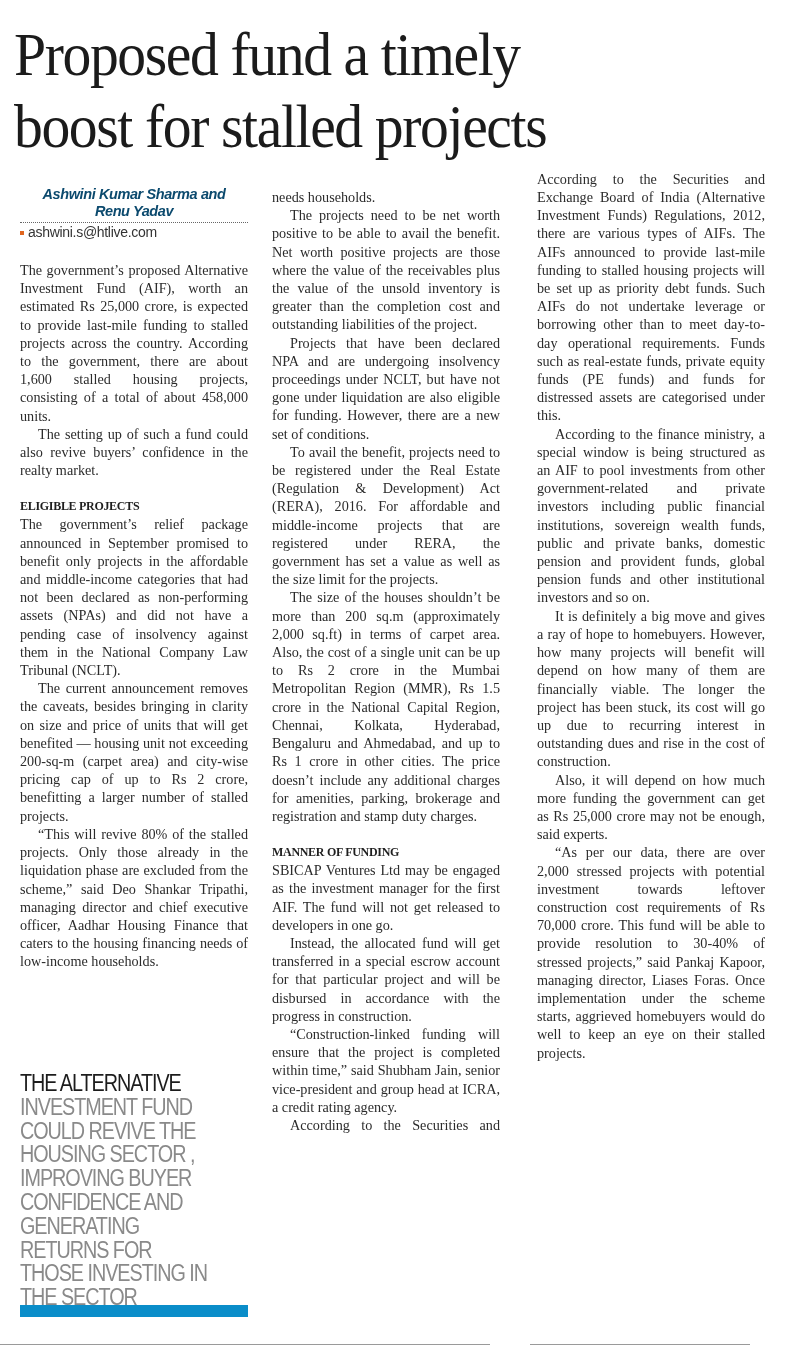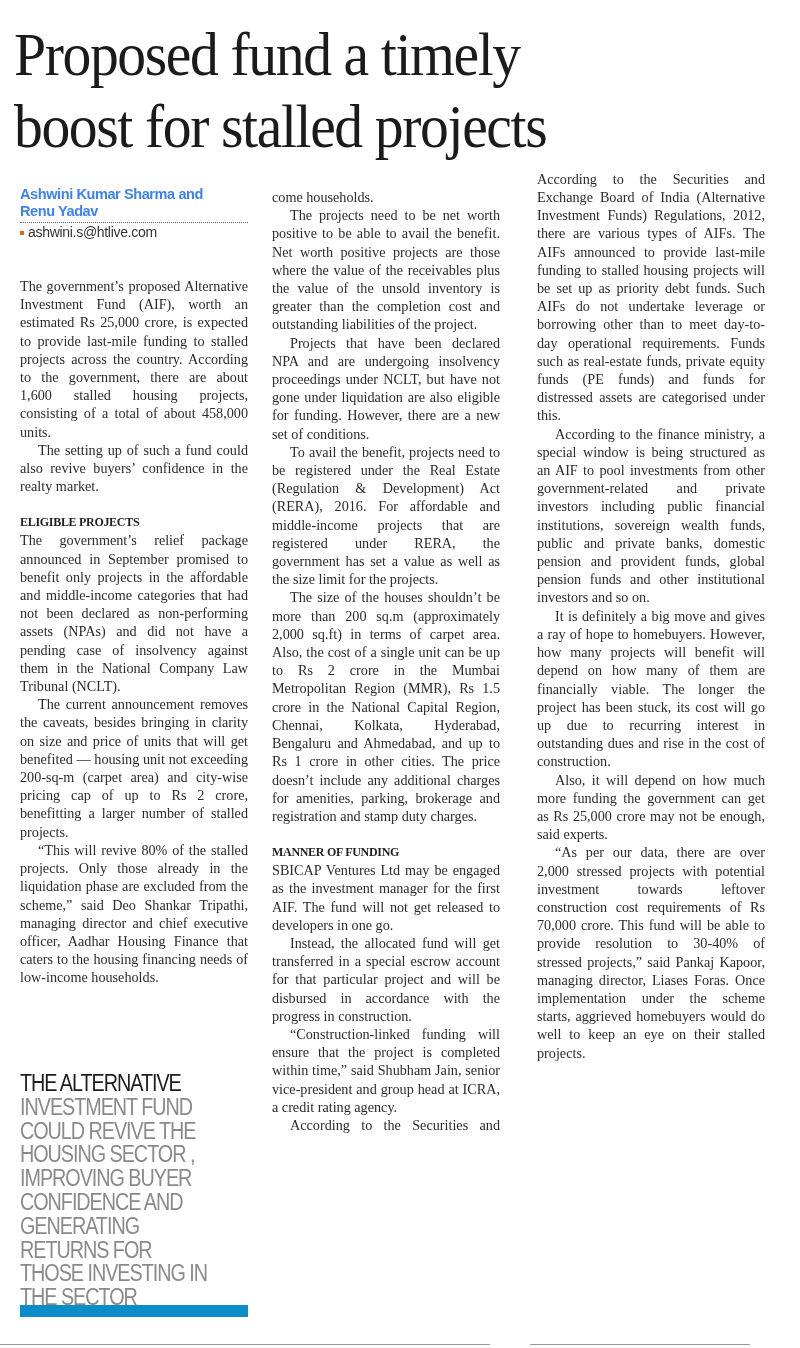--- a/index.html
+++ b/index.html
@@ -16,32 +16,32 @@
     position: absolute; top: 186px; width: 228px;
     font-family: "Liberation Serif", "DejaVu Serif", serif;
     font-size: 14.2px; line-height: 18.2px; color: #2b2b2b;
     text-align: justify; hyphens: manual;
   }
   .col1 { left: 20px; }
   .col2 { left: 272px; top: 188px; }
   .col3 { left: 537px; top: 188px; }
   .byline-name {
     font-family: "Liberation Sans", "DejaVu Sans", sans-serif;
-    font-weight: bold; font-size: 14.5px; line-height: 17px; color: #3b82f6;
-    letter-spacing: -0.4px; text-align: left;
+    font-weight: bold; font-size: 14.5px; line-height: 17px; color: #0c4a6e;
+    letter-spacing: -0.4px; text-align: center; font-style: italic;
   }
   .byline-rule { border-bottom: 1px dotted #666; margin: 2px 0 3px 0; }
   .byline-email {
     font-family: "Liberation Sans", "DejaVu Sans", sans-serif;
     font-size: 14px; line-height: 13px; color: #333; text-align: left; letter-spacing: -0.3px;
   }
   .email-bullet { display: inline-block; width: 4px; height: 4px; background: #e0651e; margin-right: 4px; vertical-align: middle; }
   p { margin: 0; }
   p.indent { text-indent: 18px; }
-  .lead { margin-top: 38px; }
+  .lead { margin-top: 22px; }
   .subhead {
     font-family: "Liberation Serif", "DejaVu Serif", serif; font-weight: bold;
     font-size: 12px; line-height: 18px; color: #1f1f1f; text-align: left;
     letter-spacing: -0.3px;
   }
   .gap { height: 18px; }
   .pullquote {
     position: absolute; left: 20px; top: 1072px; width: 228px;
     font-family: "Liberation Sans", "DejaVu Sans", sans-serif;
     font-size: 23px; line-height: 23.8px; color: #8a8a8a; text-transform: uppercase;
@@ -80,21 +80,21 @@
   <p class="indent" style="height:164px;overflow:hidden;">“This will revive 80% of the stalled projects. Only those already in the liquidation phase are excluded from the scheme,” said Deo Shankar Tripathi, managing director and chief executive officer, Aadhar Housing Finance that caters to the housing financing needs of low-income households.</p>
 </div>
 
 <div class="pullquote">
   <span class="pq-lead">THE ALTERNATIVE</span><br>
   <span>INVESTMENT FUND COULD REVIVE THE HOUSING SECTOR , IMPROVING BUYER CONFIDENCE AND GENERATING RETURNS FOR THOSE INVESTING IN THE SECTOR</span>
 </div>
 <div class="pq-bar"></div>
 
 <div class="col col2">
-  <p>come households.</p>
+  <p>needs households.</p>
   <p class="indent">The projects need to be net worth positive to be able to avail the benefit. Net worth positive projects are those where the value of the receivables plus the value of the unsold inventory is greater than the completion cost and outstanding liabilities of the project.</p>
   <p class="indent">Projects that have been declared NPA and are undergoing insolvency proceedings under NCLT, but have not gone under liquidation are also eligible for funding. However, there are a new set of conditions.</p>
   <p class="indent">To avail the benefit, projects need to be registered under the Real Estate (Regulation &amp; Development) Act (RERA), 2016. For affordable and middle-income projects that are registered under RERA, the government has set a value as well as the size limit for the projects.</p>
   <p class="indent">The size of the houses shouldn’t be more than 200 sq.m (approximately 2,000 sq.ft) in terms of carpet area. Also, the cost of a single unit can be up to Rs 2 crore in the Mumbai Metropolitan Region (MMR), Rs 1.5 crore in the National Capital Region, Chennai, Kolkata, Hyderabad, Bengaluru and Ahmedabad, and up to Rs 1 crore in other cities. The price doesn’t include any additional charges for amenities, parking, brokerage and registration and stamp duty charges.</p>
   <div class="gap"></div>
   <div class="subhead">MANNER OF FUNDING</div>
   <p>SBICAP Ventures Ltd may be engaged as the investment manager for the first AIF. The fund will not get released to developers in one go.</p>
   <p class="indent">Instead, the allocated fund will get transferred in a special escrow account for that particular project and will be disbursed in accordance with the progress in construction.</p>
   <p class="indent">“Construction-linked funding will ensure that the project is completed within time,” said Shubham Jain, senior vice-president and group head at ICRA, a credit rating agency.</p>
   <p class="indent" style="height:18px;overflow:hidden;">According to the Securities and Exchange Board of India (Alternative Investment Funds) Regulations, 2012, there are various types of AIFs. The AIFs announced to provide last-mile funding to stalled housing projects will be set up as priority debt funds. Such AIFs do not undertake leverage or borrowing other than to meet day-to-day operational requirements. Funds such as real-estate funds, private equity funds (PE funds) and funds for distressed assets are categorised under this.</p>

